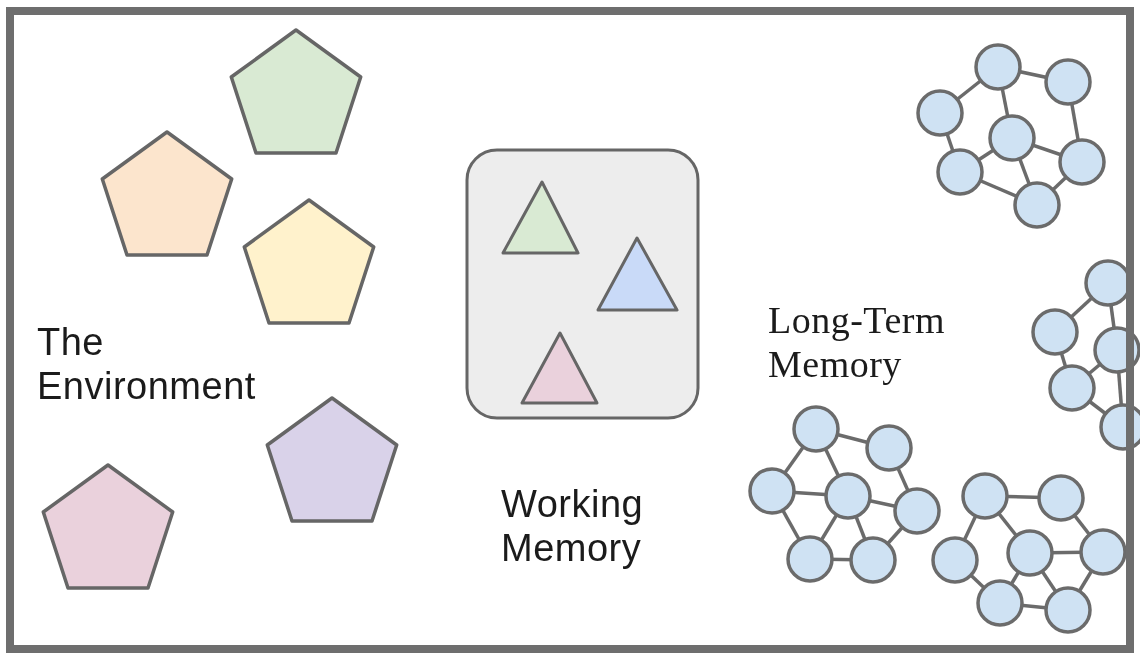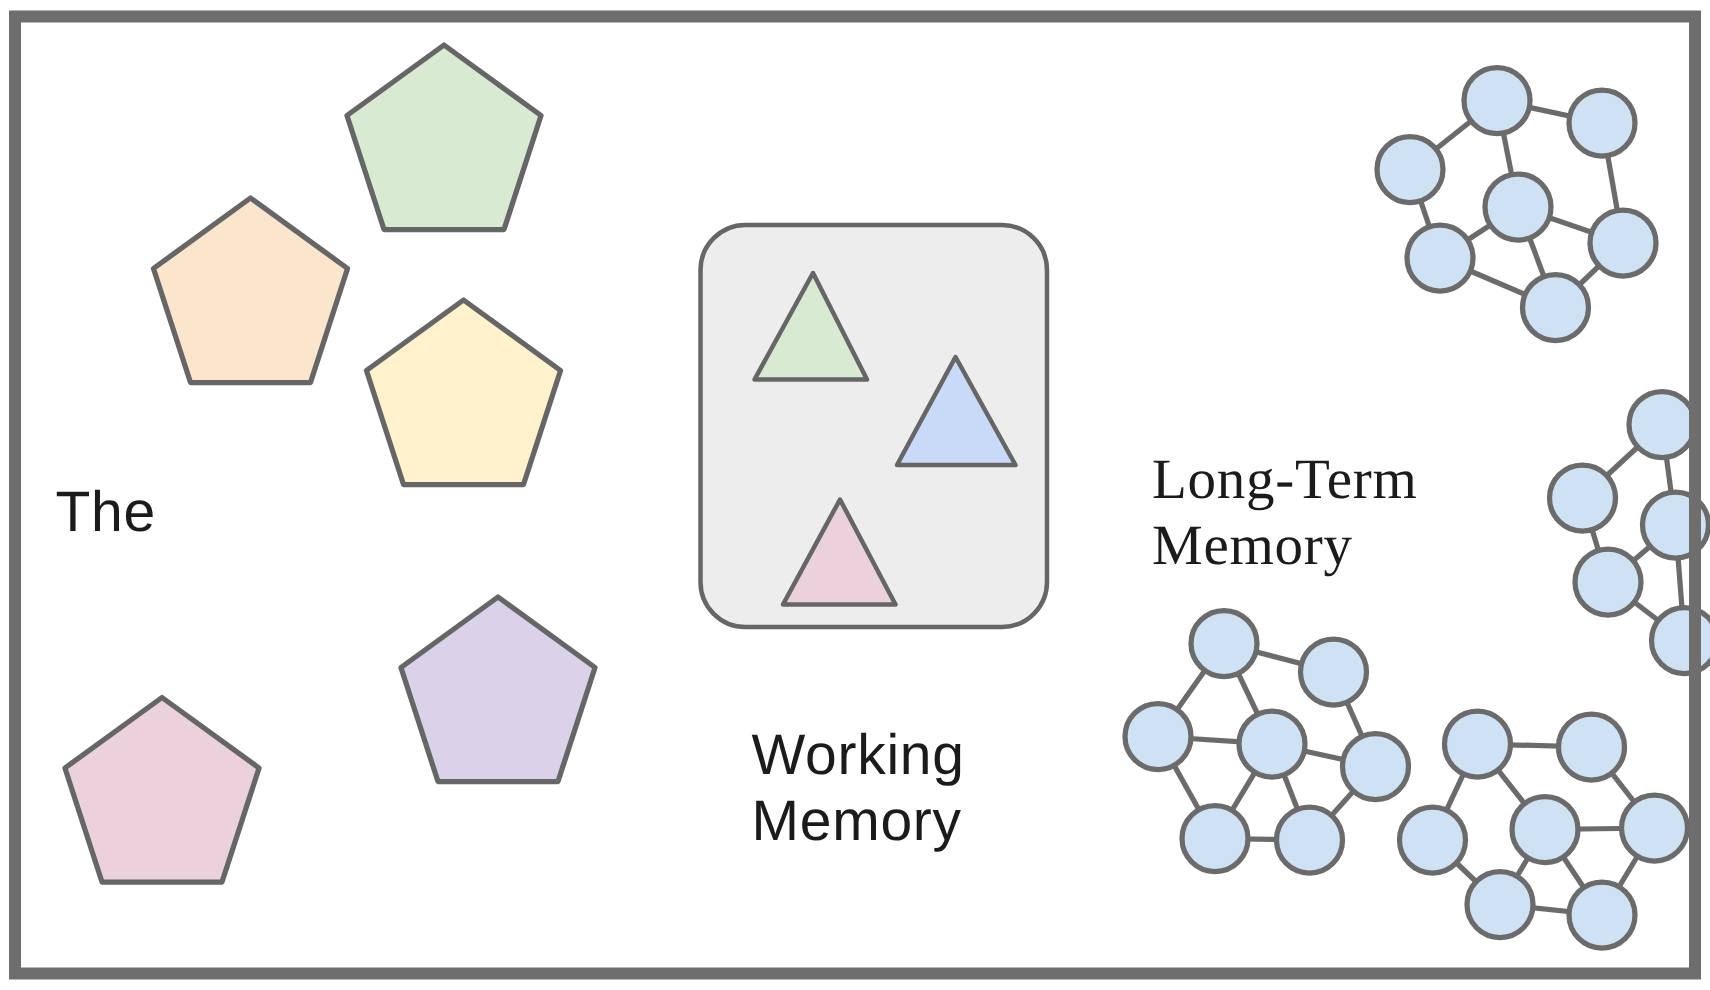--- a/index.html
+++ b/index.html
@@ -112,20 +112,21 @@
       <circle cx="955" cy="560" r="22" fill="#cfe2f3" stroke="#6b6b6b" stroke-width="3.5"></circle>
       <circle cx="1030" cy="553" r="22" fill="#cfe2f3" stroke="#6b6b6b" stroke-width="3.5"></circle>
       <circle cx="1103" cy="552" r="22" fill="#cfe2f3" stroke="#6b6b6b" stroke-width="3.5"></circle>
       <circle cx="1000" cy="603" r="22" fill="#cfe2f3" stroke="#6b6b6b" stroke-width="3.5"></circle>
       <circle cx="1068" cy="610" r="22" fill="#cfe2f3" stroke="#6b6b6b" stroke-width="3.5"></circle>
       <rect x="10" y="11" width="1120" height="638" fill="none" stroke="#6e6e6e" stroke-width="8"></rect>
     </svg>
 
   <div class="diagram-label" id="label-environment">
     <span>The</span>
+    <span>Environment</span>
   </div>
 
   <div class="diagram-label" id="label-working">
     <span>Working</span>
     <span>Memory</span>
   </div>
 
   <div class="diagram-label" id="label-longterm">
     <span>Long-Term</span>
     <span>Memory</span>

